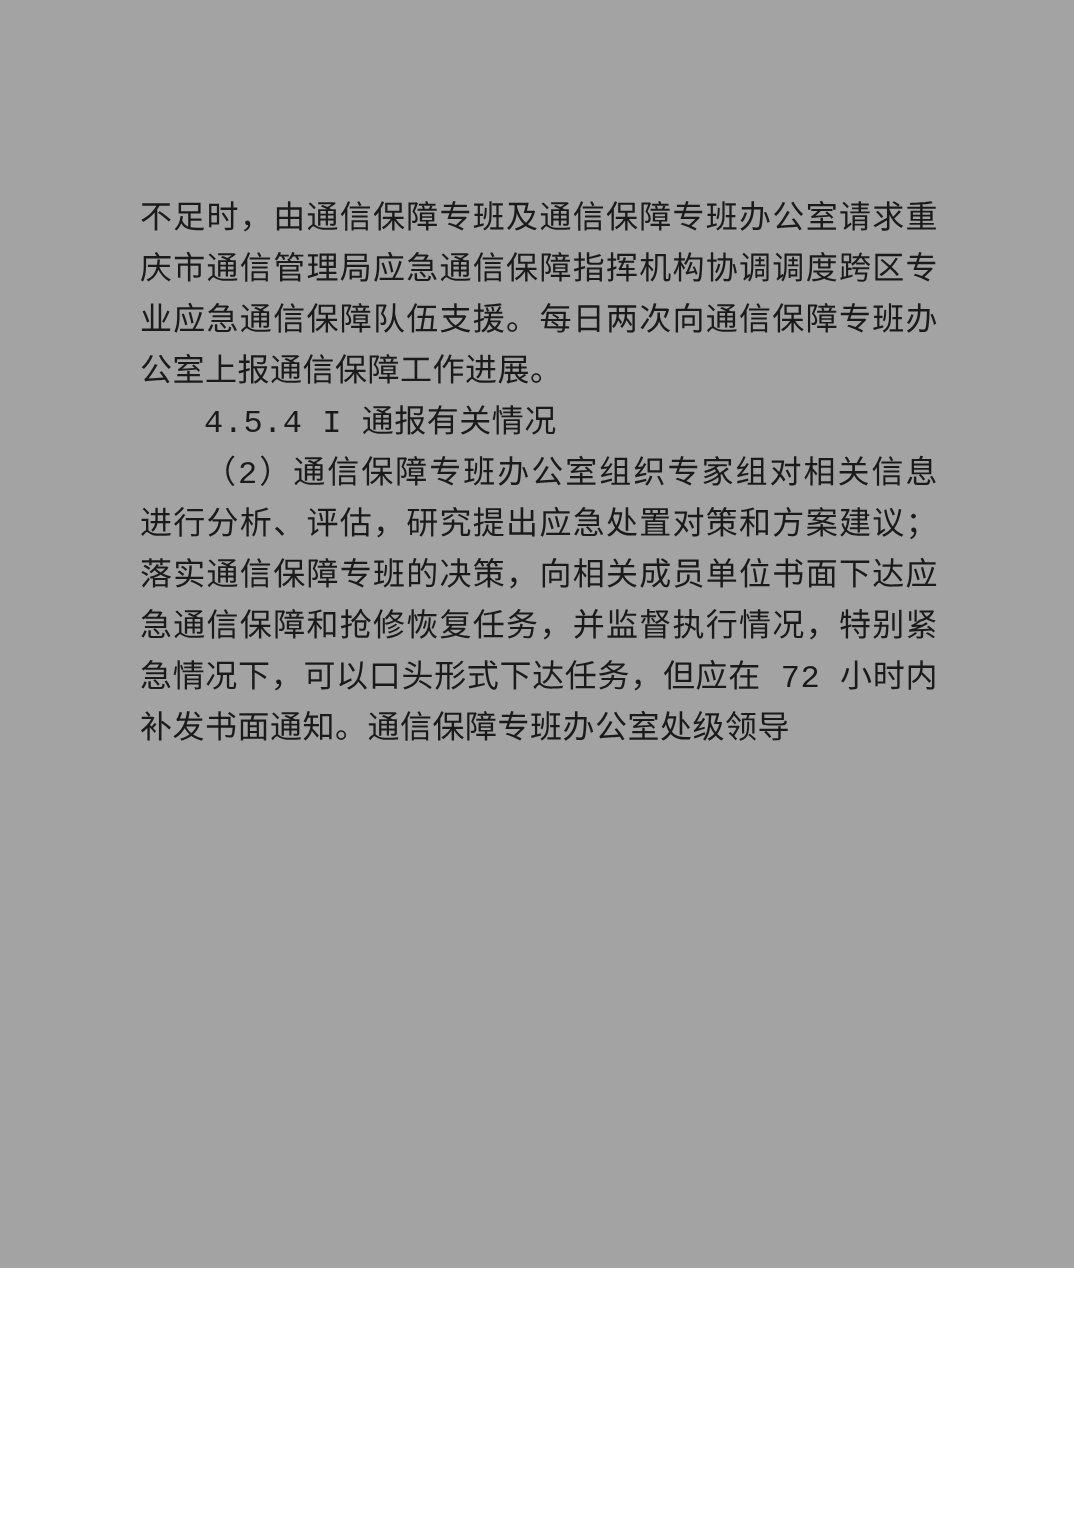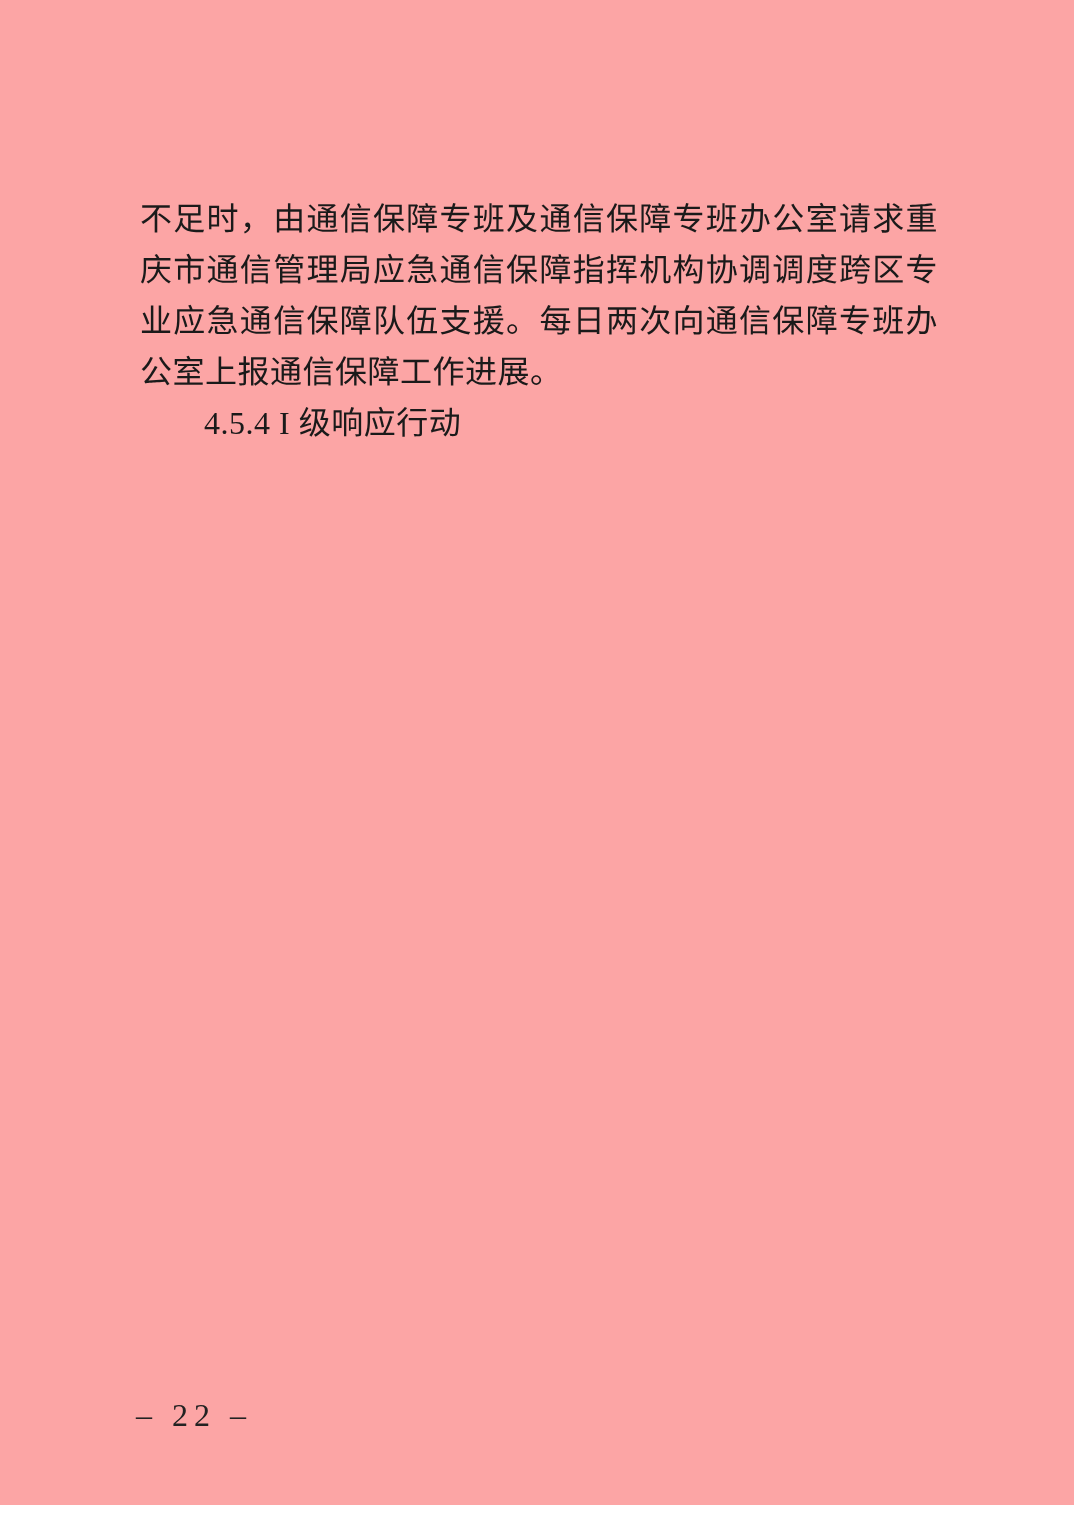--- a/index.html
+++ b/index.html
@@ -4,24 +4,24 @@
 <title>Document Page</title>
 <style>
   html, body {
     margin: 0;
     padding: 0;
     background: #ffffff;
   }
   .page {
     position: relative;
     width: 1074px;
-    height: 1505px;
-    background: #fca5a5;
+    height: 1268px;
+    background: #a3a3a3;
     overflow: hidden;
-    font-family: Liberation Serif, serif;
+    font-family: Liberation Mono, monospace;
     color: #1a1a1a;
   }
   .text-block {
     position: absolute;
     left: 140px;
     top: 194px;
     width: 798px;
     font-size: 32px;
     line-height: 51px;
     text-align: justify;
@@ -48,18 +48,19 @@
     letter-spacing: 6px;
   }
 </style>
 </head>
 <body>
 
 <div class="page">
 
   <div class="text-block">
     <p>不足时，由通信保障专班及通信保障专班办公室请求重庆市通信管理局应急通信保障指挥机构协调调度跨区专业应急通信保障队伍支援。每日两次向通信保障专班办公室上报通信保障工作进展。</p>
-    <p class="indent heading">4.5.4 I 级响应行动</p>
+    <p class="indent heading">4.5.4 I 通报有关情况</p>
+    <p class="indent">（2）通信保障专班办公室组织专家组对相关信息进行分析、评估，研究提出应急处置对策和方案建议；落实通信保障专班的决策，向相关成员单位书面下达应急通信保障和抢修恢复任务，并监督执行情况，特别紧急情况下，可以口头形式下达任务，但应在 72 小时内补发书面通知。通信保障专班办公室处级领导</p>
   </div>
 
   <div class="page-footer">– 22 –</div>
 
 </div>
 
 </body></html>

